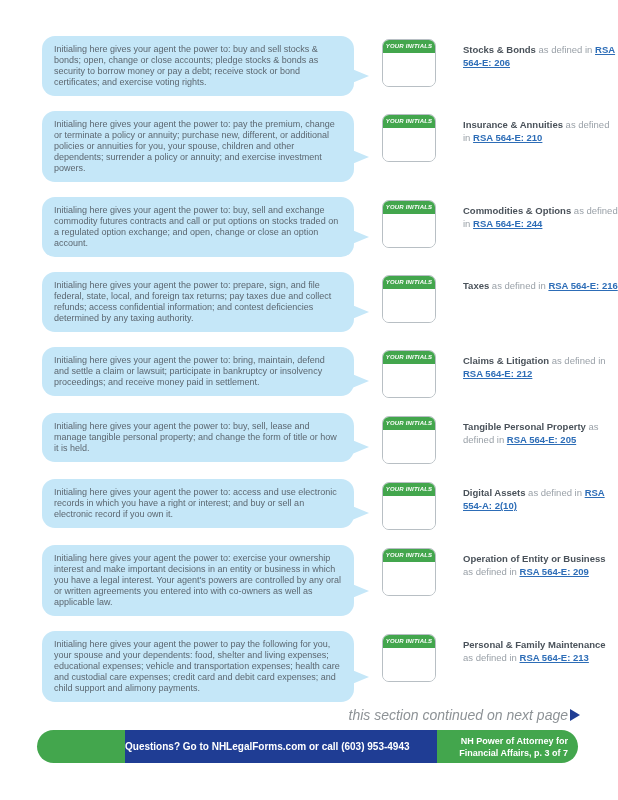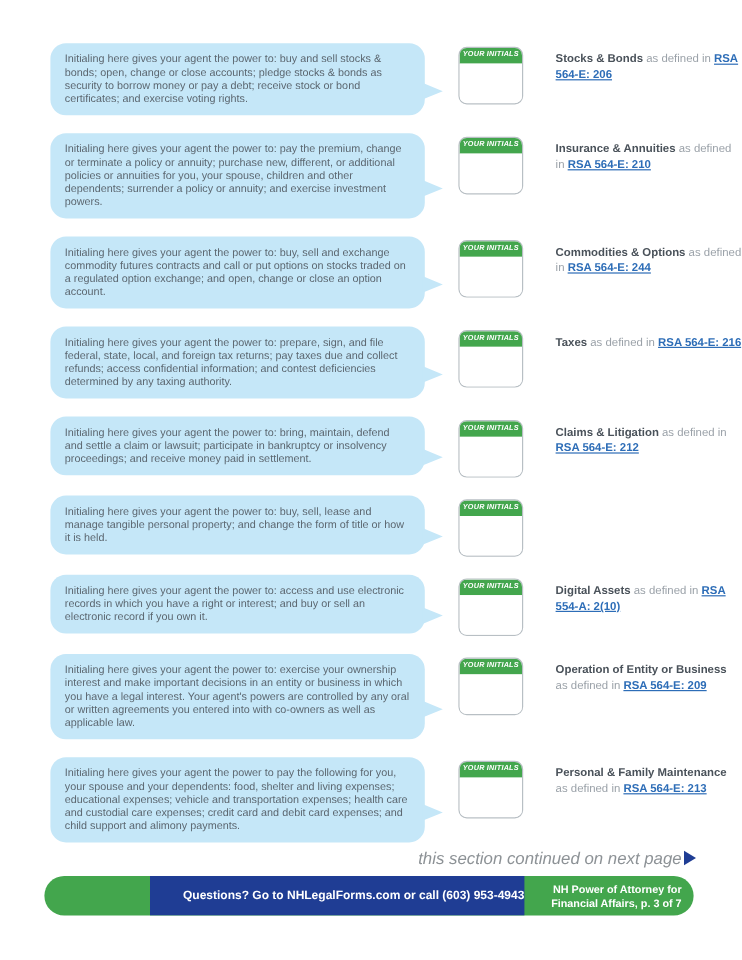--- a/index.html
+++ b/index.html
@@ -121,21 +121,21 @@
   }
   .bar-left { flex: 0 0 88px; }
   .bar-mid {
     flex: 0 0 312px;
     background: var(--navy, #1f3d94);
     color: #ffffff;
     font-weight: bold;
     font-size: 10px;
     display: flex;
     align-items: center;
-    justify-content: flex-end;
+    justify-content: flex-start;
     text-align: center;
   }
   .bar-right {
     flex: 1 1 auto;
     color: #ffffff;
     font-weight: bold;
     font-size: 9px;
     line-height: 12px;
     display: flex;
     align-items: center;
@@ -216,20 +216,23 @@
     </div>
 
     <div class="row">
       <div class="bubble">
         <span>Initialing here gives your agent the power to: buy, sell, lease and manage tangible personal property; and change the form of title or how it is held.</span>
       </div>
       <div class="initials">
         <div class="initials-header">YOUR INITIALS</div>
         <div class="initials-body"></div>
       </div>
+      <div class="title">
+        <span class="name">Tangible Personal Property</span><span class="muted"> as defined in </span><a class="link">RSA 564-E: 205</a>
+      </div>
     </div>
 
     <div class="row">
       <div class="bubble">
         <span>Initialing here gives your agent the power to: access and use electronic records in which you have a right or interest; and buy or sell an electronic record if you own it.</span>
       </div>
       <div class="initials">
         <div class="initials-header">YOUR INITIALS</div>
         <div class="initials-body"></div>
       </div>

